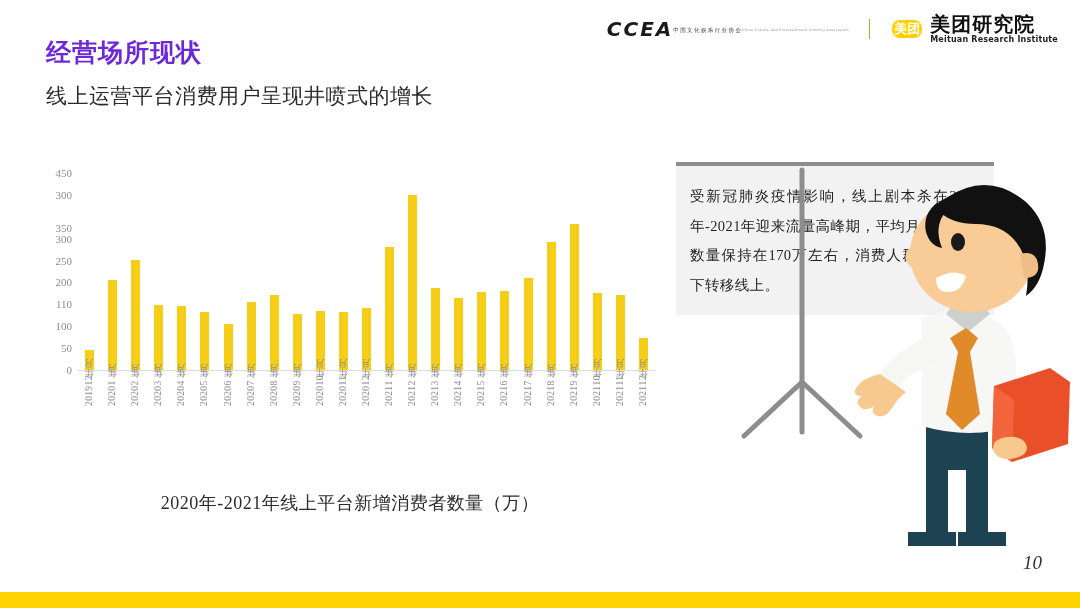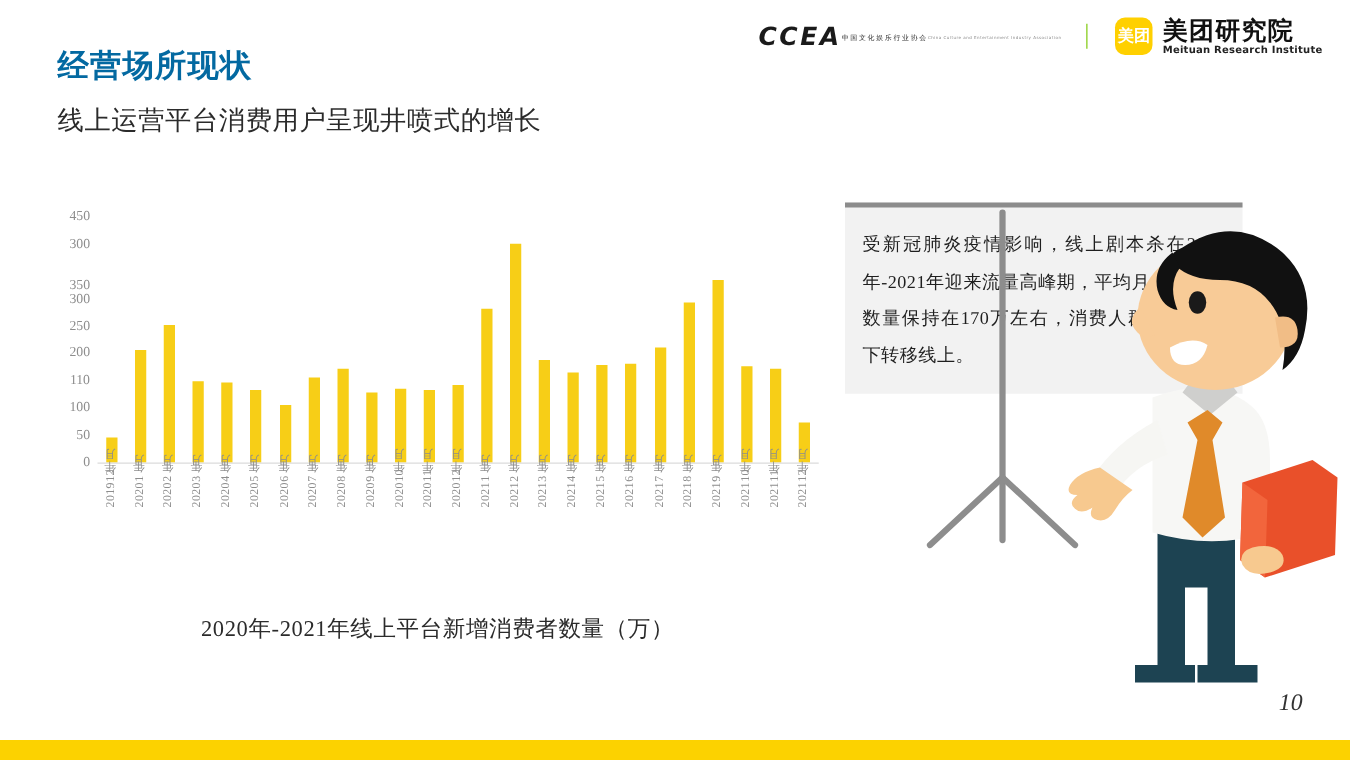--- a/index.html
+++ b/index.html
@@ -15,21 +15,21 @@
     font-family: "Liberation Serif", "DejaVu Serif", serif;
   }
 
   
   #slide-title {
     position: absolute;
     left: 46px;
     top: 36px;
     font-size: 25px;
     font-weight: bold;
-    color: #0369a1;
+    color: #6d28d9;
     letter-spacing: 1px;
     font-family: "DejaVu Sans", "Liberation Sans", sans-serif;
   }
   #slide-subtitle {
     position: absolute;
     left: 46px;
     top: 82px;
     font-size: 21px;
     color: #2b2b2b;
     letter-spacing: 0.5px;
@@ -75,21 +75,21 @@
     margin-top: 2px;
     font-family: "DejaVu Sans", "Liberation Sans", sans-serif;
   }
   #meituan-logo {
     display: flex;
     align-items: center;
     gap: 8px;
   }
   #meituan-mark {
     width: 30px;
-    height: 30px;
+    height: 18px;
     border-radius: 8px;
     background: #FFD000;
     color: #ffffff;
     font-size: 13px;
     font-weight: bold;
     display: flex;
     align-items: center;
     justify-content: center;
     font-family: "DejaVu Sans", "Liberation Sans", sans-serif;
   }

